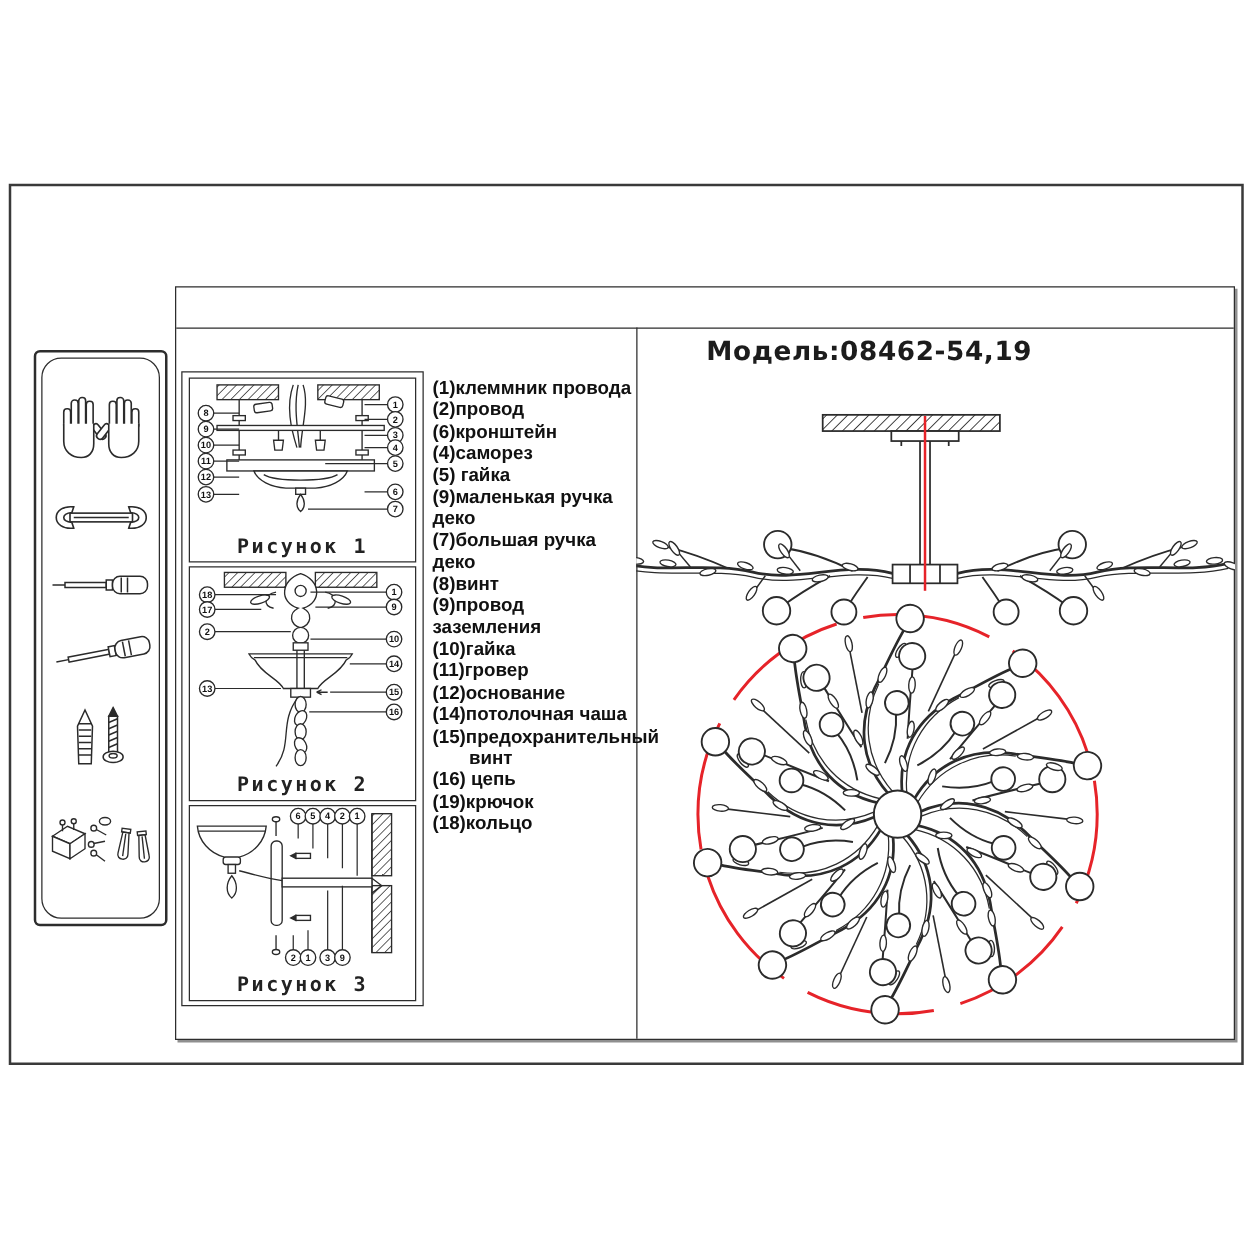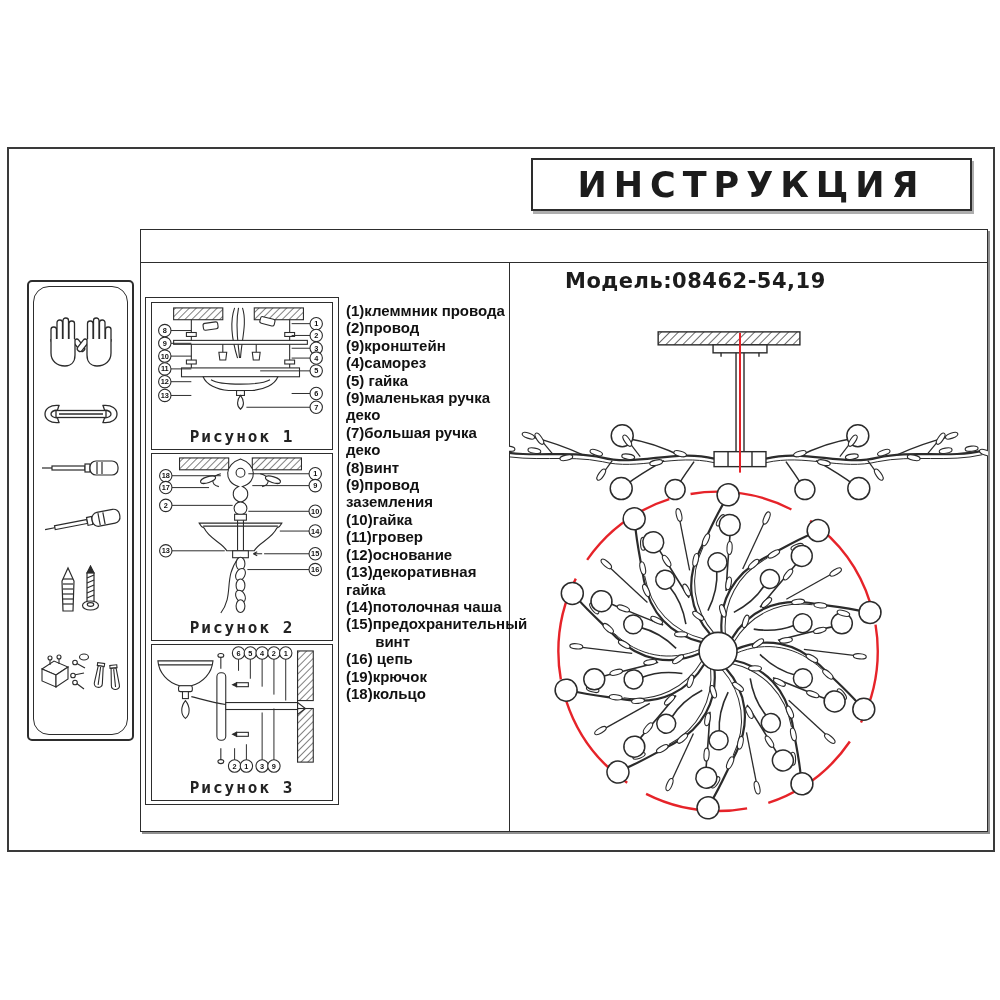--- a/index.html
+++ b/index.html
@@ -28,23 +28,20 @@
   .tool{position:absolute;left:50%;transform:translateX(-50%);}
   .t-gloves{top:28px;} .t-wrench{top:114px;} .t-sd1{top:170px;} .t-sd2{top:210px;} .t-anchor{top:278px;} .t-parts{top:364px;}
 </style>
 </head>
 <body>
 
 <div class="canvas">
 
   <div class="outer-frame"></div>
 
-  <div class="title-box">
-    <span class="title">ИНСТРУКЦИЯ</span>
-  </div>
 
   <div class="sidebar">
     <div class="sidebar-inner">
 
       <div class="tool t-gloves">
         <svg width="66" height="54" viewBox="0 0 66 54" stroke="#2b2b2b" stroke-width="1.3" fill="none">
           <g id="gloveL">
             <rect x="3" y="12" width="5.5" height="16" rx="2.6" fill="#fff"></rect>
             <rect x="9" y="5" width="5.5" height="23" rx="2.6" fill="#fff"></rect>
             <rect x="15" y="3" width="5.5" height="25" rx="2.6" fill="#fff"></rect>
@@ -437,21 +434,21 @@
     </div>
 
     <div class="parts-list" id="parts-list">
         <div>
           <div class="part-line">(1)клеммник провода</div>
         </div>
         <div>
           <div class="part-line">(2)провод</div>
         </div>
         <div>
-          <div class="part-line">(9)кронштейн</div>
+          <div class="part-line">(6)кронштейн</div>
         </div>
         <div>
           <div class="part-line">(4)саморез</div>
         </div>
         <div>
           <div class="part-line">(5) гайка</div>
         </div>
         <div>
           <div class="part-line">(9)маленькая ручка</div>
           <div class="part-line">деко</div>
@@ -468,24 +465,20 @@
           <div class="part-line">заземления</div>
         </div>
         <div>
           <div class="part-line">(10)гайка</div>
         </div>
         <div>
           <div class="part-line">(11)гровер</div>
         </div>
         <div>
           <div class="part-line">(12)основание</div>
-        </div>
-        <div>
-          <div class="part-line">(13)декоративная</div>
-          <div class="part-line">гайка</div>
         </div>
         <div>
           <div class="part-line">(14)потолочная чаша</div>
         </div>
         <div>
           <div class="part-line">(15)предохранительный</div>
           <div class="part-line">       винт</div>
         </div>
         <div>
           <div class="part-line">(16) цепь</div>

